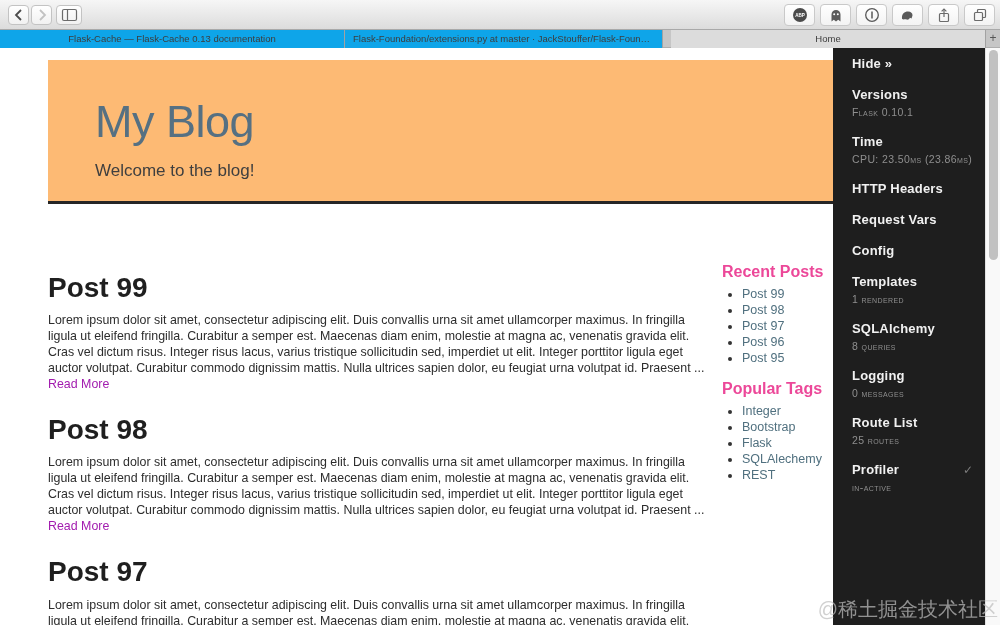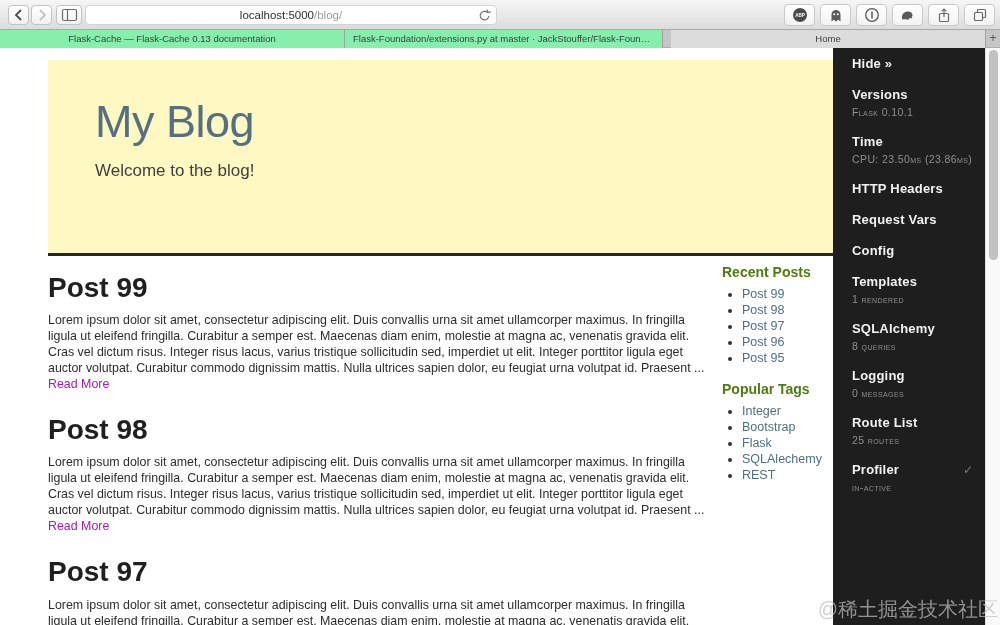--- a/index.html
+++ b/index.html
@@ -21,43 +21,43 @@
   .url-path { color:#9b9b9b; }
   .reload { position:absolute; right:5px; top:2px; }
   .ext-cluster { position:absolute; right:5px; top:4px; display:flex; gap:5px; }
   .ext-btn { width:31px; height:22px; border:1px solid #c9c9c9; border-radius:4px;
     background:linear-gradient(#fff,#f3f3f3); display:flex; align-items:center; justify-content:center; }
 
   
   .tab-bar { position:absolute; left:0; top:30px; width:1000px; height:18px; background:#c6c6c6;
     display:flex; border-bottom:1px solid #aeaeae; }
   .tab { height:18px; border-right:1px solid #a2a2a2; font-size:9.5px; line-height:17px; color:#3d3d3d;
-    text-align:center; white-space:nowrap; overflow:hidden; text-overflow:ellipsis; padding:0 8px; background:#86efac; }
+    text-align:center; white-space:nowrap; overflow:hidden; text-overflow:ellipsis; padding:0 8px; background:#0ea5e9; }
   .tab.active { background:#dcdcdc; }
   .tab-1 { width:345px; }
   .tab-2 { width:318px; }
   .tab-3 { width:315px;margin-left:8px; }
   .new-tab { flex:1; font-size:12px; line-height:16px; color:#555; text-align:center; background:#c6c6c6; }
 
   
   .page { position:absolute; left:0; top:48px; width:1000px; height:577px; background:#fff; overflow:hidden; }
 
-  .jumbotron { position:absolute; left:48px; top:12px; width:884px; height:196px;
-    background:#fef9c3; border-bottom:3px solid #262626; }
+  .jumbotron { position:absolute; left:48px; top:12px; width:884px; height:144px;
+    background:#fdba74; border-bottom:3px solid #262626; }
   .hero-title { margin:36px 0 0 47px; font-size:45px; font-weight:500; color:#567082; letter-spacing:-0.5px; }
   .hero-sub { margin:13px 0 0 47px; font-size:17px; color:#3f3f3f; }
 
   .posts { position:absolute; left:48px; top:224px; width:666px; }
   .post { margin-bottom:22px; }
   .post h2 { font-size:28px; line-height:1.15; font-weight:bold; color:#1f1f1f; }
   .post p { margin-top:8px; font-size:12.4px; line-height:16px; color:#2d2d2d; }
   .read-more { color:#a21caf; text-decoration:none; }
 
   .side { position:absolute; left:722px; top:216px; width:114px; }
-  .side h4 { font-size:14px; font-weight:bold; color:#4d7c0f; line-height:16px; }
+  .side h4 { font-size:16px; font-weight:bold; color:#ec4899; line-height:16px; }
   .side h4.tags-title { margin-top:15px; }
   .side ul { margin-top:6px; padding-left:20px; list-style:disc; }
   .side li { font-size:12.5px; line-height:16px; color:#333; }
   .side a { color:#50707f; text-decoration:none; }
 
   
   .dbg { position:absolute; left:833px; top:0; width:152px; height:577px; background:#1e1e1e;
     padding:8px 0 0 19px; z-index:5; }
   .dbg-section { margin-bottom:15px; }
   .dbg-title { font-size:13px; font-weight:bold; color:#f1f1f1; line-height:16px; letter-spacing:0.2px; }
@@ -90,29 +90,20 @@
     <div class="nav-btn nav-fwd">
       <svg width="12" height="14" viewBox="0 0 12 14">
         <polyline points="4,2 9,7 4,12" fill="none" stroke="#c2c2c2" stroke-width="1.8"></polyline>
       </svg>
     </div>
     <div class="tool-btn">
       <svg width="17" height="14" viewBox="0 0 17 14">
         <rect x="1.5" y="1.5" width="14" height="11" rx="1.5" fill="none" stroke="#6b6b6b" stroke-width="1.2"></rect>
         <line x1="6.5" y1="1.5" x2="6.5" y2="12.5" stroke="#6b6b6b" stroke-width="1.2"></line>
       </svg>
-    </div>
-    <div class="url-field">
-      <span class="url-host">localhost:5000</span><span class="url-path">/blog/</span>
-      <span class="reload">
-        <svg width="13" height="14" viewBox="0 0 13 14">
-          <path d="M10.8,8 a4.3,4.3 0 1 1 -1.2,-3.4" fill="none" stroke="#757575" stroke-width="1.2"></path>
-          <path d="M9.0,1.6 l0.8,3.0 3.0,-0.8" fill="none" stroke="#757575" stroke-width="1.2"></path>
-        </svg>
-      </span>
     </div>
     <div class="ext-cluster">
       <div class="ext-btn">
         <svg width="16" height="16" viewBox="0 0 16 16">
           <circle cx="8" cy="8" r="7" fill="#4a4a4a"></circle>
           <text x="8" y="10" font-size="4.6" font-weight="bold" fill="#fff" text-anchor="middle" font-family="Liberation Sans, sans-serif">ABP</text>
         </svg>
       </div>
       <div class="ext-btn">
         <svg width="14" height="15" viewBox="0 0 14 15">

